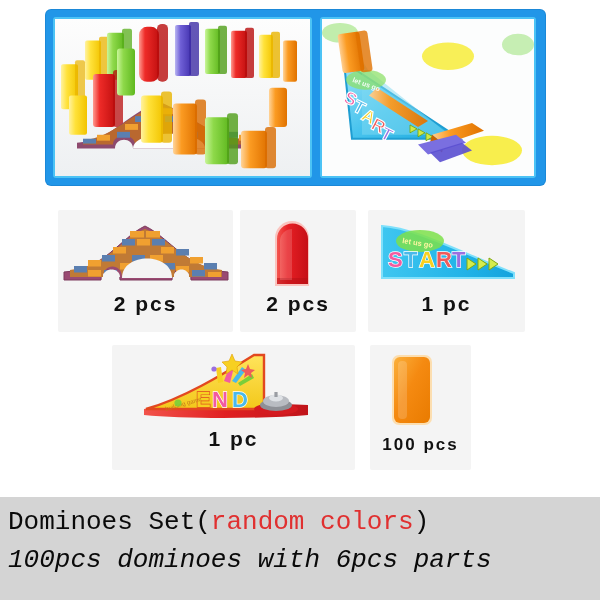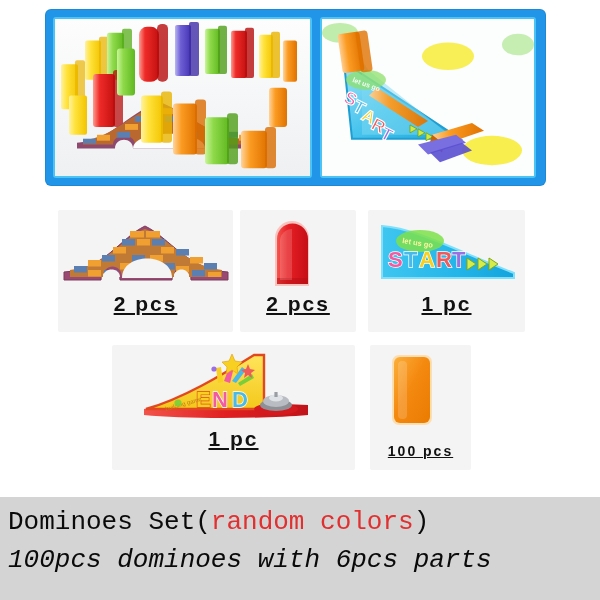--- a/index.html
+++ b/index.html
@@ -34,21 +34,21 @@
   #parts-grid{position:absolute;left:0;top:205px;width:600px;height:275px;}
   .part-card{
     position:absolute;background:#f4f4f4;border-radius:2px;
     display:flex;flex-direction:column;align-items:center;justify-content:flex-start;
   }
   .part-art{position:relative;width:100%;}
   .part-qty{
     font-family:"Liberation Sans",sans-serif;
     font-weight:bold;color:#111;
     letter-spacing:2px;
-    text-align:center;width:100%;text-decoration:underline;
+    text-align:center;width:100%;
   }
 
   
   #caption{
     position:absolute;left:0;top:487px;width:600px;height:113px;
     background:#d4d4d4;
     margin-top:10px;
   }
   .cap-line{
     font-family:"Liberation Mono","DejaVu Sans Mono",monospace;
@@ -383,20 +383,20 @@
             <stop offset="0" stop-color="#fbb03b"></stop>
               <stop offset="0.45" stop-color="#f58a11"></stop>
               <stop offset="1" stop-color="#e97b00"></stop>
           </linearGradient>
         </defs>
         <rect x="22" y="10" width="40" height="70" rx="7" fill="#ffd79a" opacity=".75"></rect>
         <rect x="24" y="12" width="36" height="66" rx="6" fill="url(#orgTile)"></rect>
         <rect x="28" y="16" width="9" height="58" rx="4" fill="#ffffff" opacity=".17"></rect>
       </svg>
     </div>
-    <div class="part-qty" style="font-size:14px;margin-top:12px;">100  pcs</div>
+    <div class="part-qty" style="font-size:17px;margin-top:4px;">100  pcs</div>
   </div>
 </div>
 
 <div id="caption">
   <div class="cap-line" id="cap-line-1"><span>Dominoes Set(</span><span class="cap-accent">random colors</span><span>)</span></div>
   <div class="cap-line" id="cap-line-2">100pcs dominoes with 6pcs parts</div>
 </div>
 
 </body></html>

